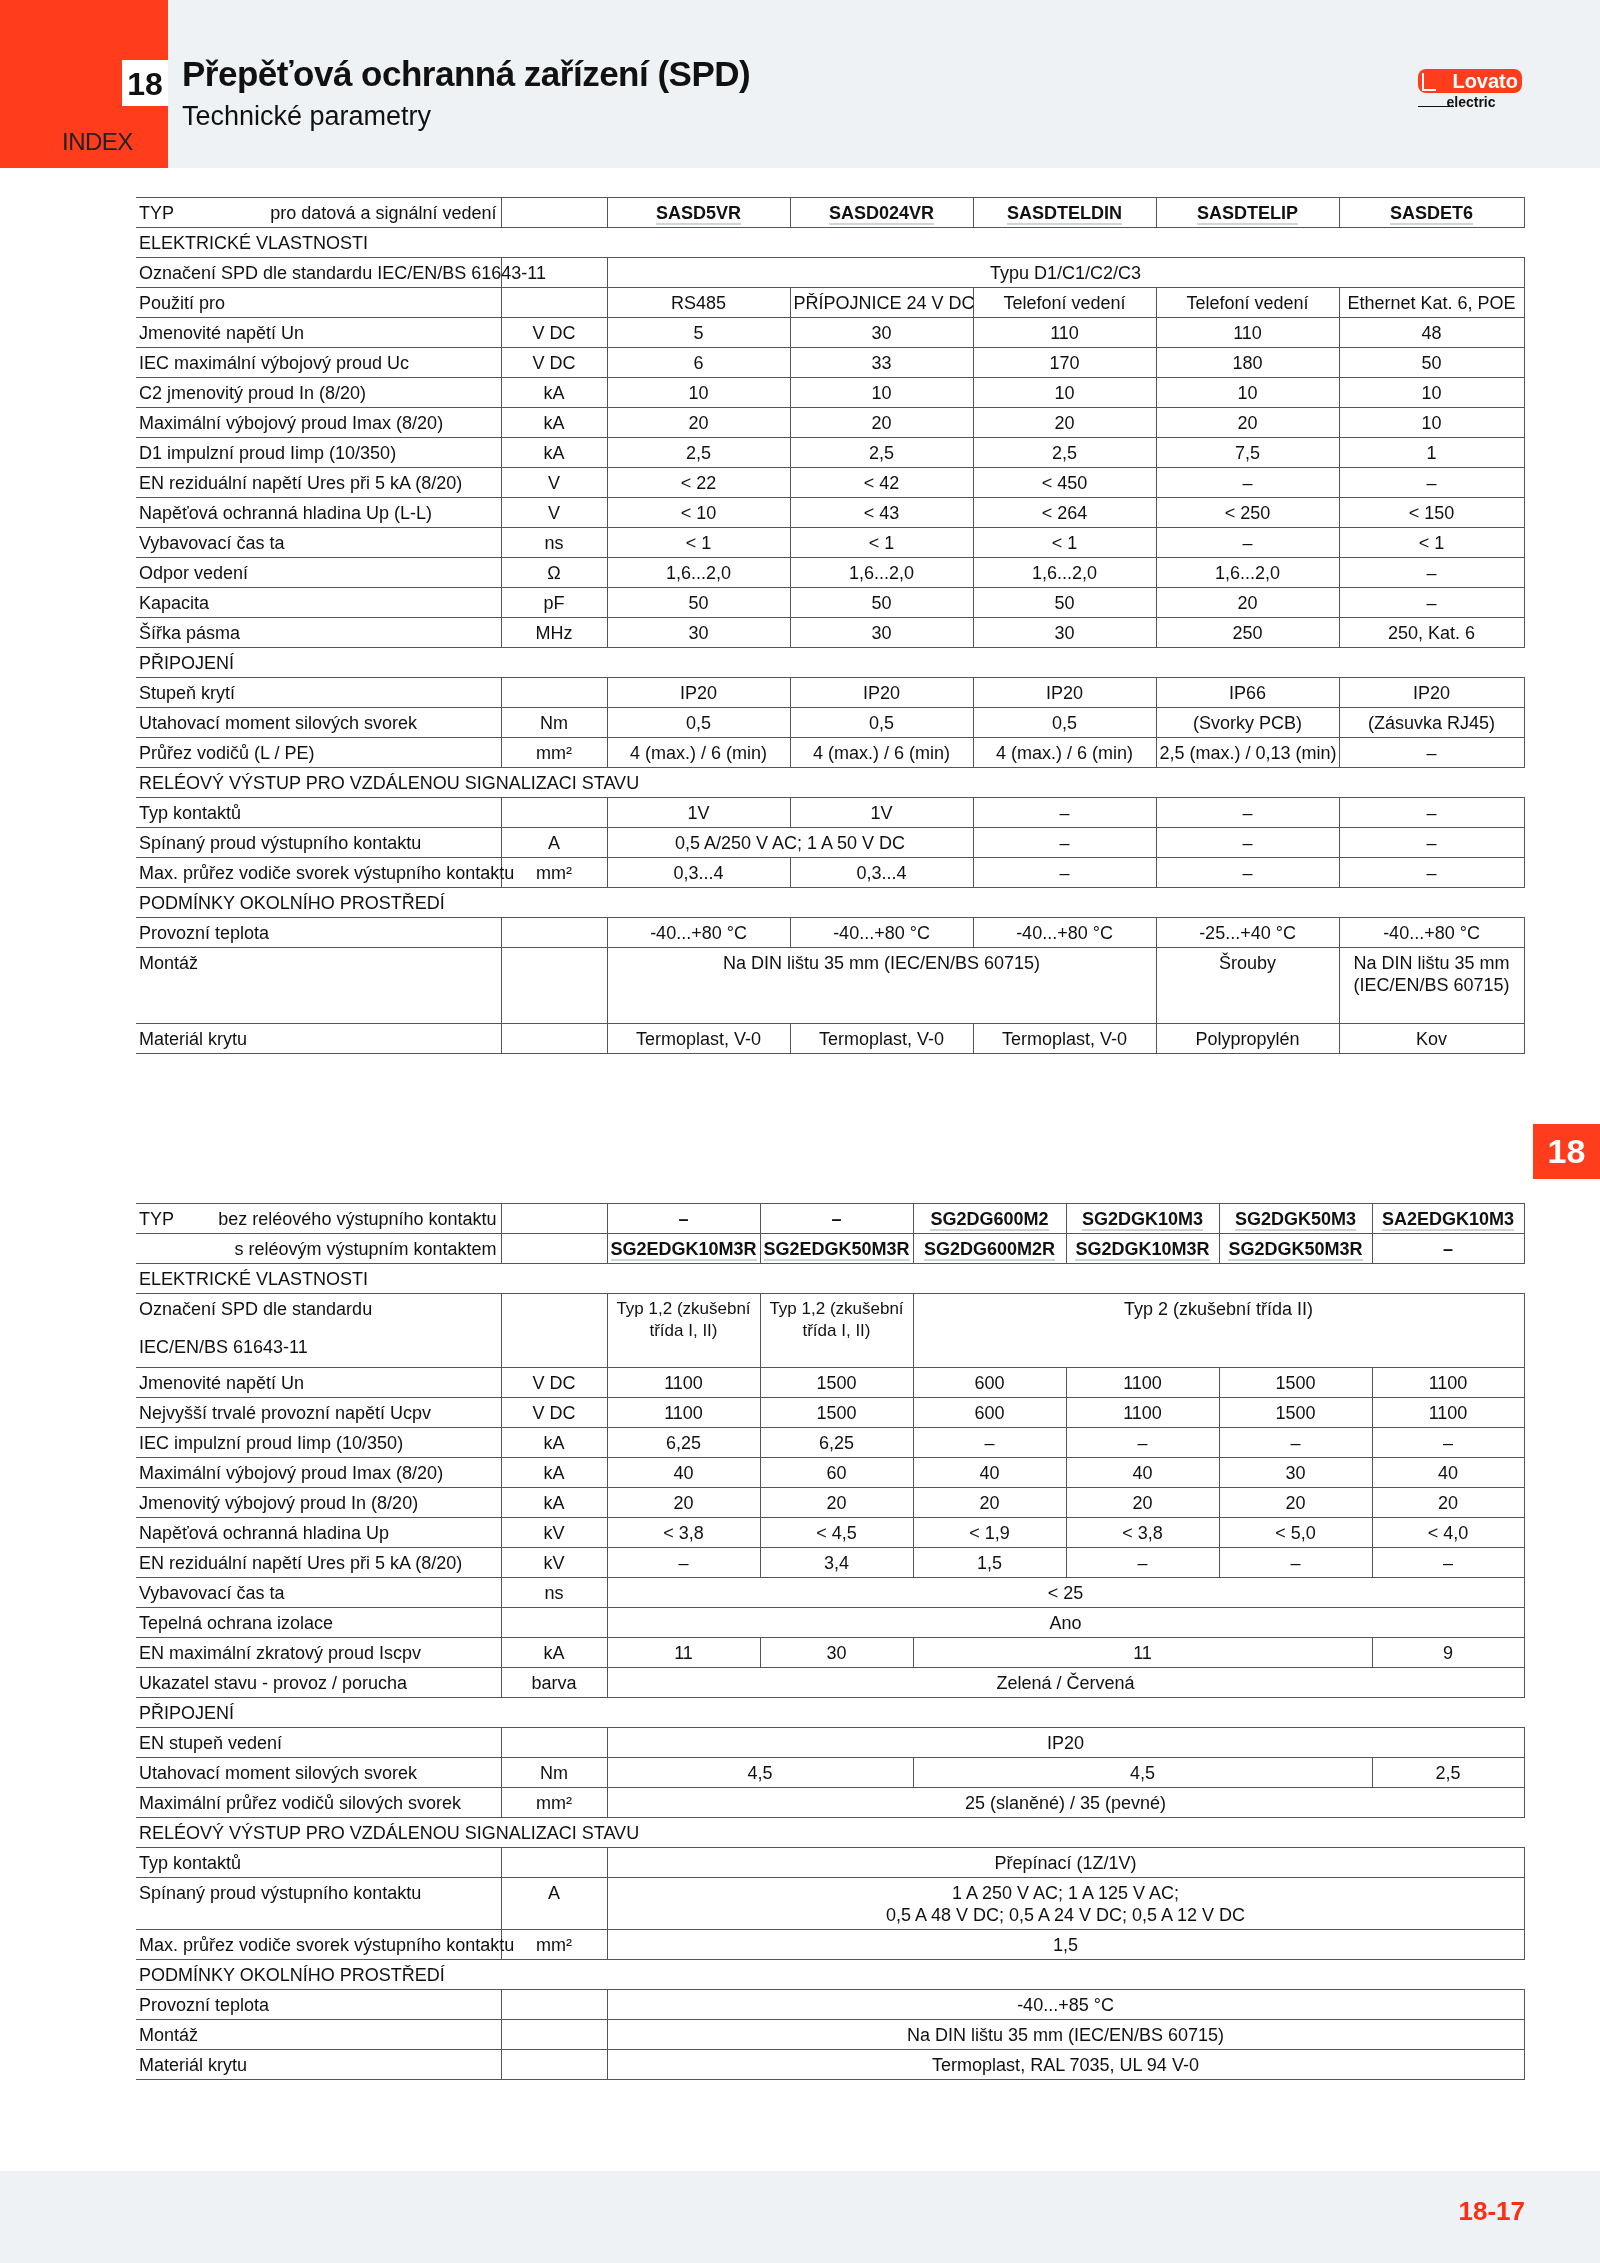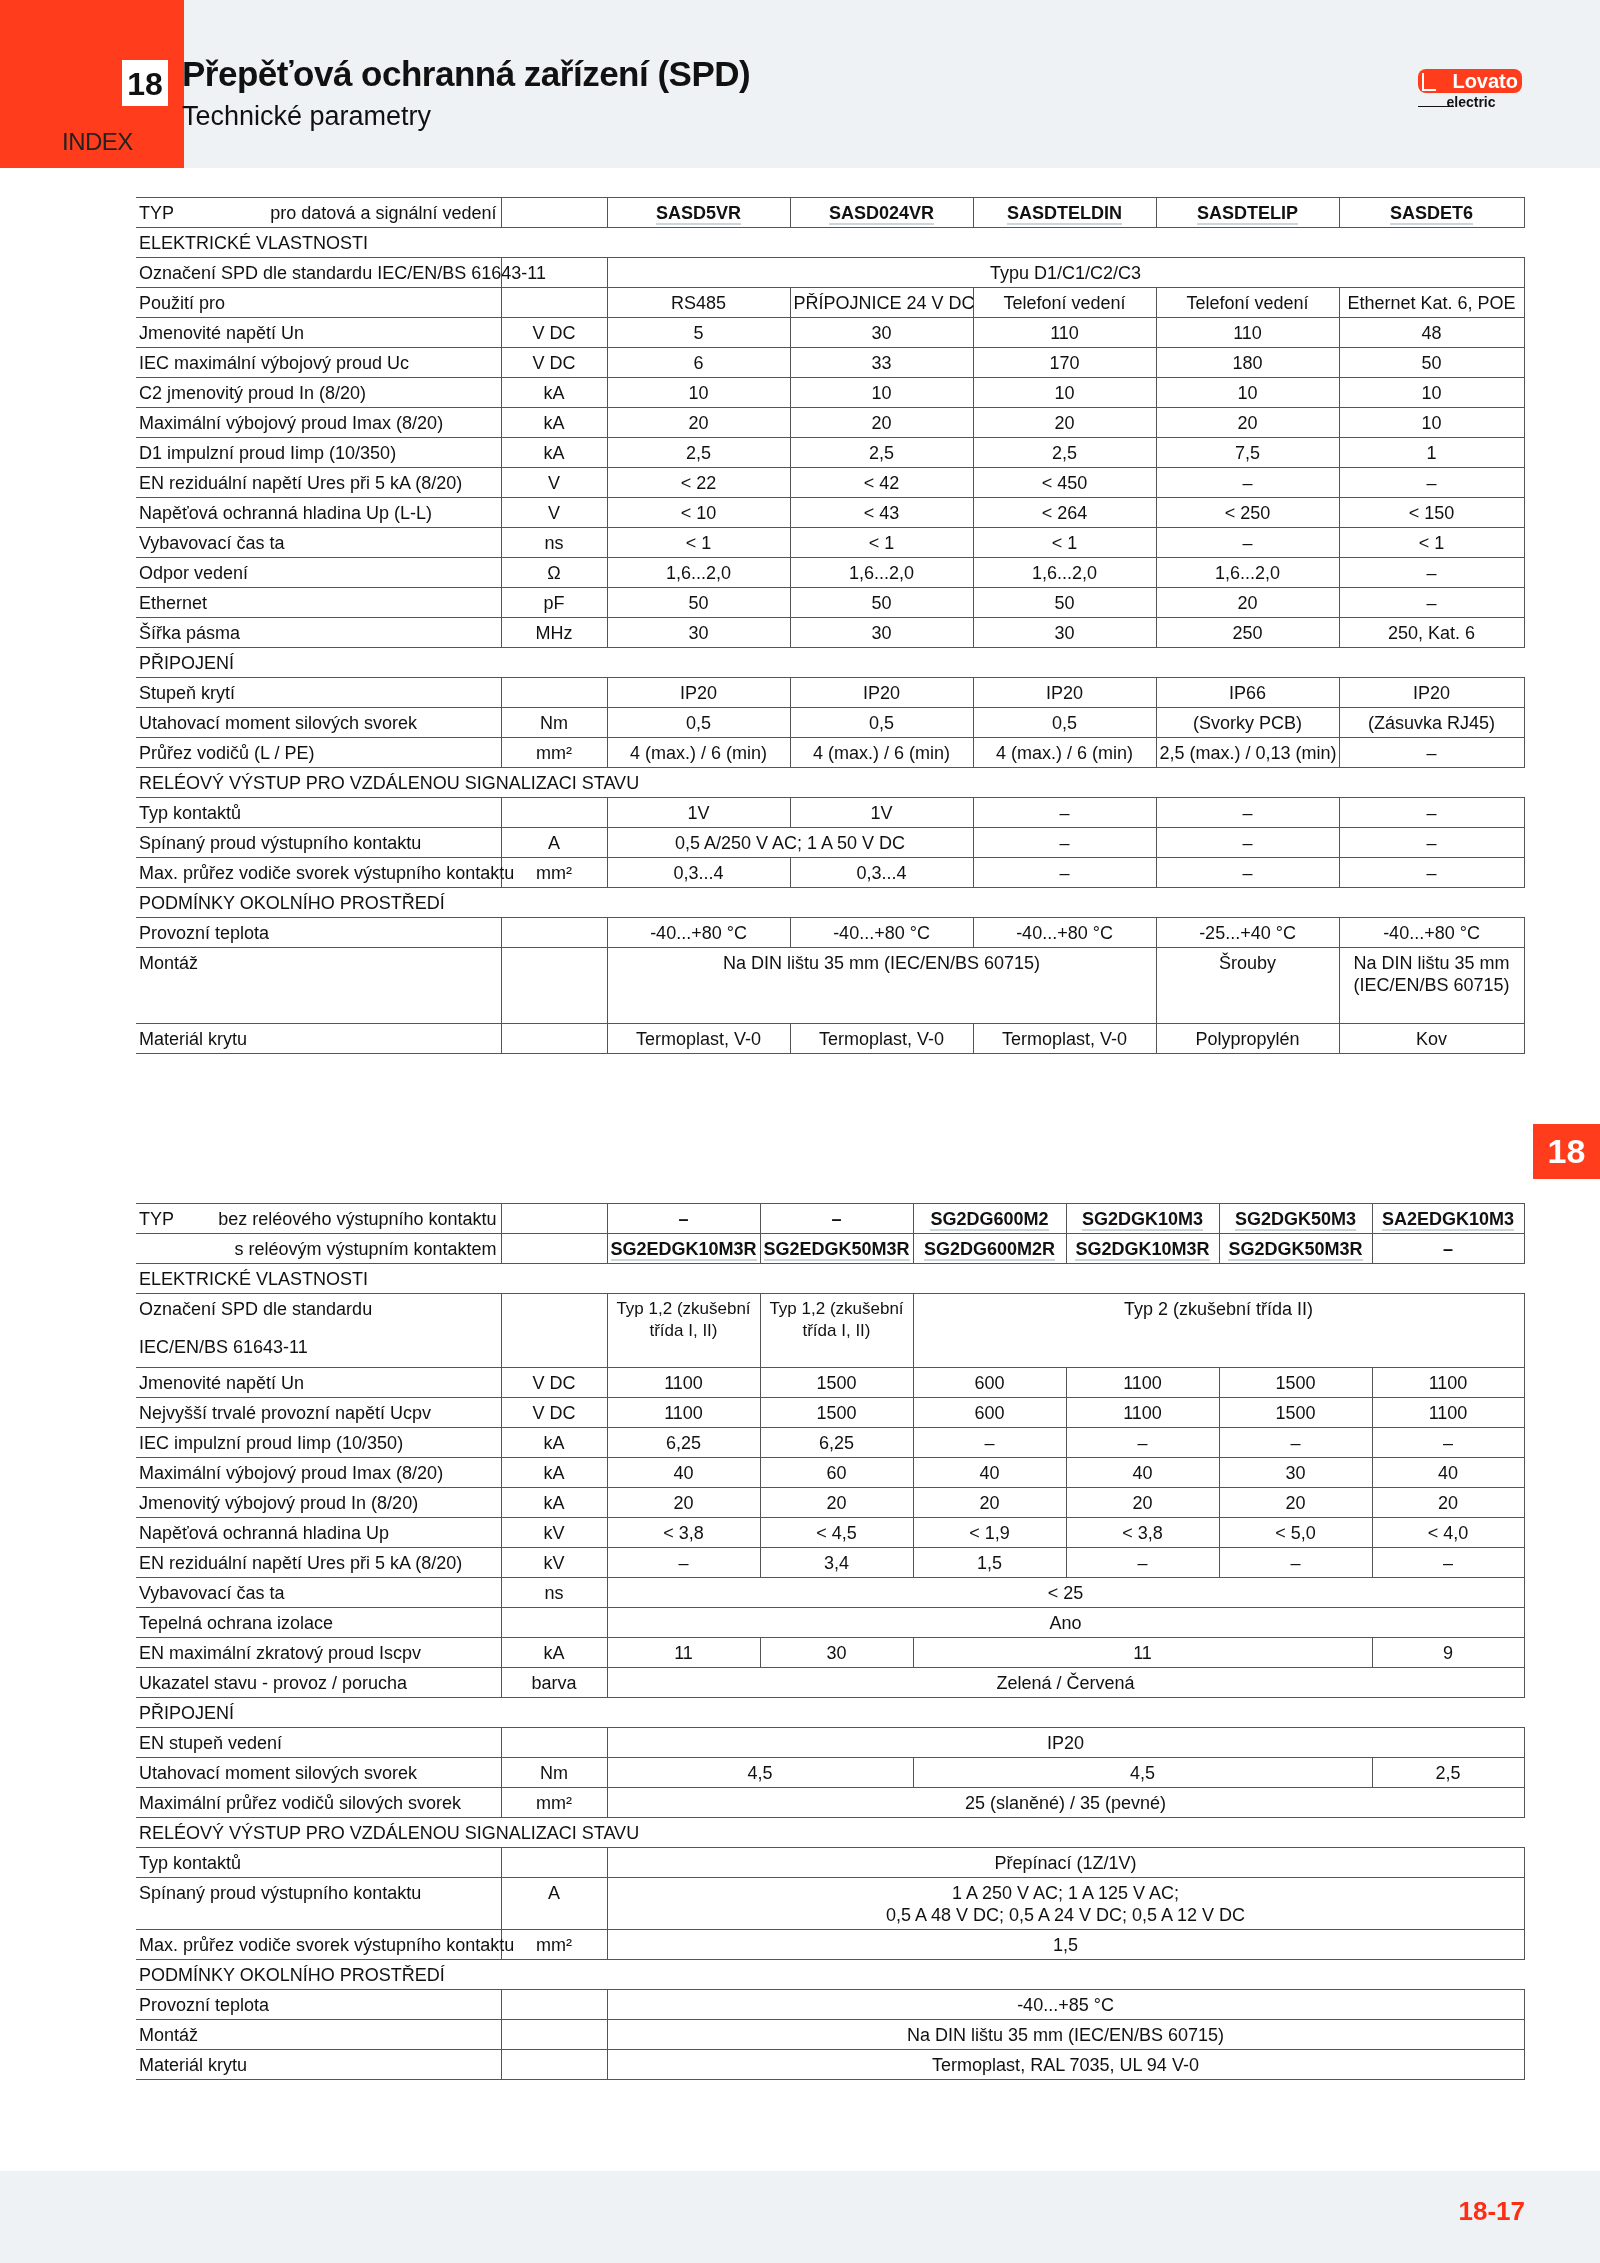--- a/index.html
+++ b/index.html
@@ -1,19 +1,19 @@
 <!DOCTYPE html>
 <html><head>
 <meta charset="utf-8">
 <style>
   html, body { margin:0; padding:0; }
   body { width:1600px; height:2263px; background:#ffffff; position:relative; overflow:hidden;
          font-family:"Liberation Sans", "DejaVu Sans", sans-serif; color:#111; }
   .header-band { position:absolute; left:0; top:0; width:1600px; height:168px; background:#eff2f4; }
-  .index-block { position:absolute; left:0; top:0; width:184px; height:168px; background:#ff3d1c; }
+  .index-block { position:absolute; left:0; top:0; width:168px; height:168px; background:#ff3d1c; }
   .index-label { position:absolute; left:62px; top:128px; font-size:24px; color:#222; letter-spacing:-0.5px; }
   .chapter-box { position:absolute; left:122px; top:60px; width:46px; height:46px; background:#fff;
                  font-weight:bold; font-size:32px; text-align:center; line-height:48px; color:#111; }
   .page-title { position:absolute; left:182px; top:54px; font-size:35px; font-weight:bold; color:#111; letter-spacing:-0.5px; }
   .page-subtitle { position:absolute; left:182px; top:101px; font-size:27px; color:#111; }
   .logo { position:absolute; left:1418px; top:69px; width:106px; height:45px; }
   .logo-red { width:104px; height:24px; background:#ff3d1c; color:#fff; font-weight:bold; font-size:20px;
               line-height:24px; text-align:right; padding-right:4px; box-sizing:border-box; position:relative;border-radius:8px; }
   .logo-red .mark { position:absolute; left:4px; top:4px; width:12px; height:16px; border-left:2px solid #fff; border-bottom:2px solid #fff; }
   .logo-electric { font-size:14px; font-weight:bold; text-align:center; color:#111; border-bottom:0; position:relative; margin-top:1px; }
@@ -169,21 +169,21 @@
       <tr>
         <td class="lab">Odpor vedení</td>
         <td class="unit">Ω</td>
         <td class="val">1,6...2,0</td>
         <td class="val">1,6...2,0</td>
         <td class="val">1,6...2,0</td>
         <td class="val">1,6...2,0</td>
         <td class="val">–</td>
       </tr>
       <tr>
-        <td class="lab">Ethernet</td>
+        <td class="lab">Kapacita</td>
         <td class="unit">pF</td>
         <td class="val">50</td>
         <td class="val">50</td>
         <td class="val">50</td>
         <td class="val">20</td>
         <td class="val">–</td>
       </tr>
       <tr>
         <td class="lab">Šířka pásma</td>
         <td class="unit">MHz</td>

